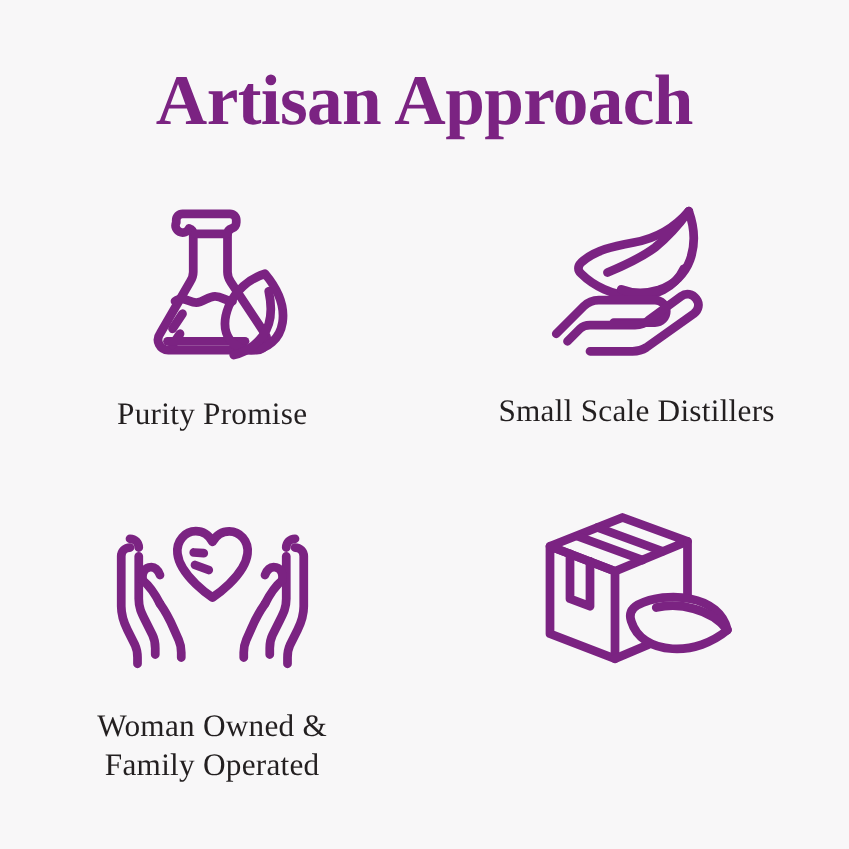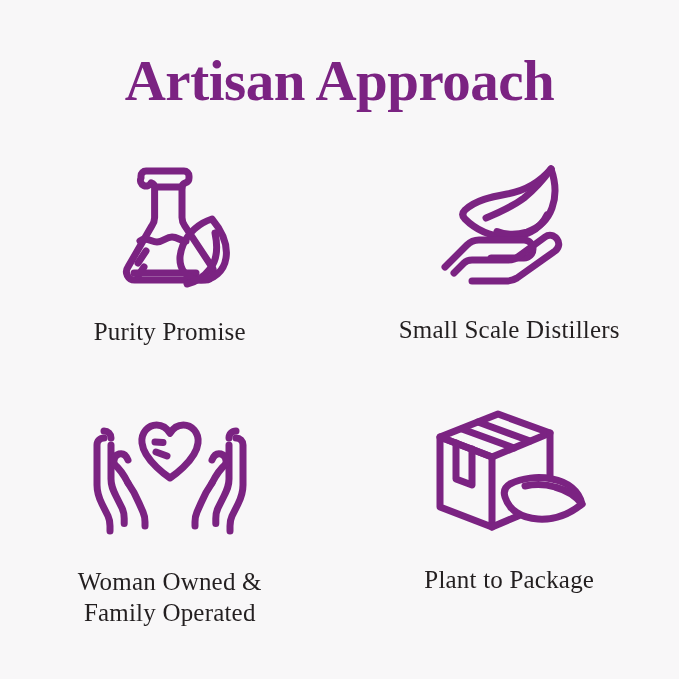--- a/index.html
+++ b/index.html
@@ -189,17 +189,16 @@
 
           <path d="M28 19 l52 19"></path>
           <path d="M44 12 l52 19"></path>
 
           <path d="M22 33 v36 l16 6 v-36"></path>
 
           <path d="M76 74 c12 -6 28 -8 42 -5 c16 3 27 12 30 25 c-12 10 -28 16 -44 15 c-17 -1 -29 -9 -33 -22 c-2 -6 0 -10 5 -13 Z"></path>
           <path d="M148 94 c-6 -8 -16 -14 -27 -17 c-10 -3 -21 -3 -30 -1"></path>
         </svg>
       </div>
-      <div class="caption">Plant to Package</div>
     </div>
 
   </div>
 </div>
 
 </body></html>

